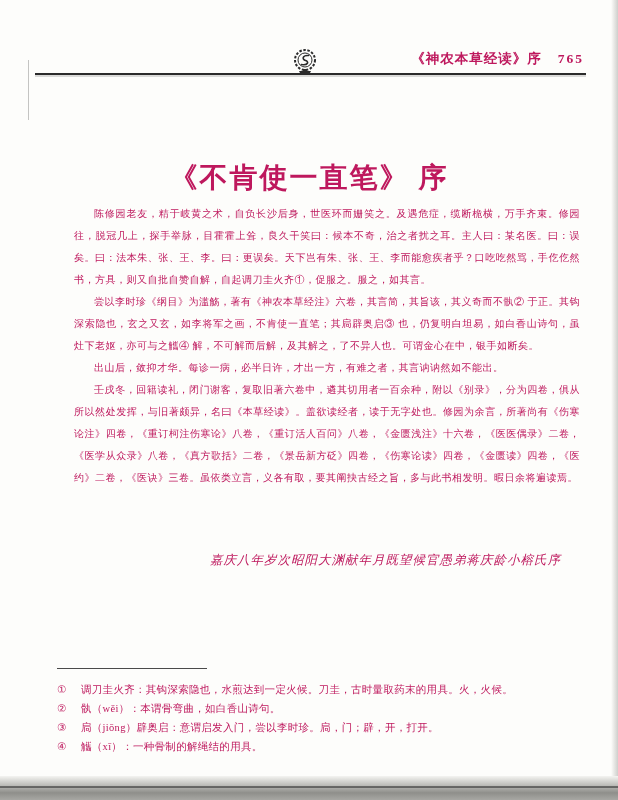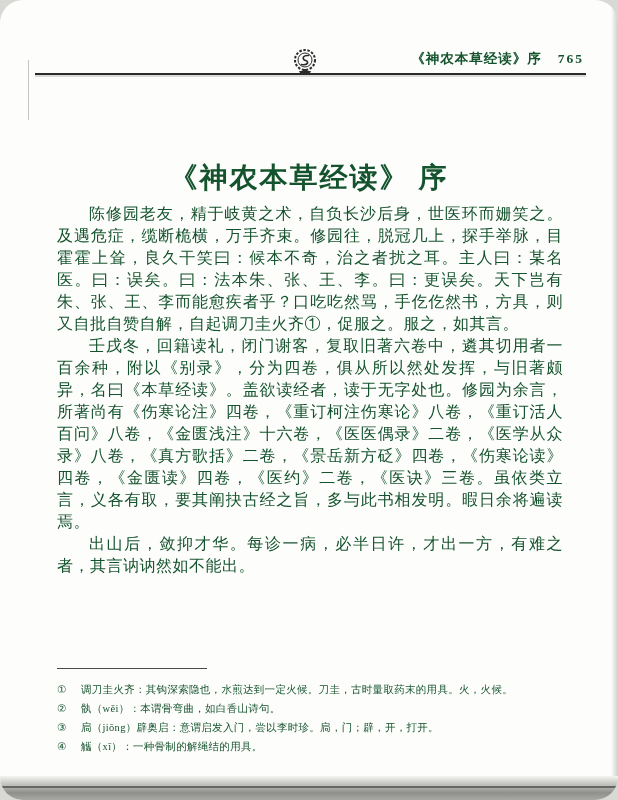--- a/index.html
+++ b/index.html
@@ -4,22 +4,21 @@
 <style>
   html, body { margin: 0; padding: 0; background: #d8d8d4; }
   .page {
     position: relative;
     width: 618px;
     height: 800px;
     margin: 0 auto;
     background: #fdfdfb;
     overflow: hidden;
     font-family: "Liberation Serif", serif;
-    color: #14532d;
-    border-radius: 23px;
+    color: #be185d;
   }
 
   
   .header-rule {
     position: absolute;
     top: 73px; left: 35px; right: 32px;
     height: 2px;
     background: #2b2b2b;
     box-shadow: 0 2px 0 rgba(60,60,60,.18);
   }
@@ -44,23 +43,23 @@
     top: 140px; left: 0; right: 0;
     text-align: center;
     font-size: 28px;
     font-weight: bold;
     letter-spacing: 2px;
   }
 
   
   .body-text {
     position: absolute;
-    top: 203px; left: 57px;
+    top: 203px; left: 74px;
     width: 506px;
-    font-size: 16px;
+    font-size: 10px;
     line-height: 22px;
     text-align: justify;
     letter-spacing: .5px;
   }
   .body-text p { margin: 0; text-indent: 2em; }
 
   .signature {
     position: absolute;
     top: 552px; left: 57px;
     width: 506px;
@@ -133,28 +132,30 @@
       <path d="M19.5 9.5 C13 9, 13 13.5, 16.5 14.5 C20 15.5, 19.5 19.5, 12.5 18.5" fill="none" stroke="#2b2b2b" stroke-width="1.6" stroke-linecap="round"></path>
       <path d="M10 25 L22 25 L20 29 L12 29 Z" fill="#2b2b2b"></path>
       <rect x="14" y="23" width="4" height="2" fill="#2b2b2b"></rect>
     </svg>
   </div>
 
   <div class="running-head">
     <span>《神农本草经读》序</span><span class="pageno">765</span>
   </div>
 
-  <h1 class="doc-title">《神农本草经读》 序</h1>
+  <h1 class="doc-title">《不肯使一直笔》 序</h1>
 
   <div class="body-text">
     <p>陈修园老友，精于岐黄之术，自负长沙后身，世医环而姗笑之。及遇危症，缆断桅横，万手齐束。修园往，脱冠几上，探手举脉，目霍霍上耸，良久干笑曰：候本不奇，治之者扰之耳。主人曰：某名医。曰：误矣。曰：法本朱、张、王、李。曰：更误矣。天下岂有朱、张、王、李而能愈疾者乎？口吃吃然骂，手仡仡然书，方具，则又自批自赞自解，自起调刀圭火齐①，促服之。服之，如其言。</p>
+    <p>尝以李时珍《纲目》为滥觞，著有《神农本草经注》六卷，其言简，其旨该，其义奇而不骫② 于正。其钩深索隐也，玄之又玄，如李将军之画，不肯使一直笔；其扃辟奥启③ 也，仍复明白坦易，如白香山诗句，虽灶下老妪，亦可与之觿④ 解，不可解而后解，及其解之，了不异人也。可谓金心在中，银手如断矣。</p>
+    <p>出山后，敛抑才华。每诊一病，必半日许，才出一方，有难之者，其言讷讷然如不能出。</p>
     <p>壬戌冬，回籍读礼，闭门谢客，复取旧著六卷中，遴其切用者一百余种，附以《别录》，分为四卷，俱从所以然处发挥，与旧著颇异，名曰《本草经读》。盖欲读经者，读于无字处也。修园为余言，所著尚有《伤寒论注》四卷，《重订柯注伤寒论》八卷，《重订活人百问》八卷，《金匮浅注》十六卷，《医医偶录》二卷，《医学从众录》八卷，《真方歌括》二卷，《景岳新方砭》四卷，《伤寒论读》四卷，《金匮读》四卷，《医约》二卷，《医诀》三卷。虽依类立言，义各有取，要其阐抉古经之旨，多与此书相发明。暇日余将遍读焉。</p>
-    <p>出山后，敛抑才华。每诊一病，必半日许，才出一方，有难之者，其言讷讷然如不能出。</p>
   </div>
 
+  <div class="signature">嘉庆八年岁次昭阳大渊献年月既望候官愚弟蒋庆龄小榕氏序</div>
 
   <div class="footnotes">
     <div class="fn-divider"></div>
 
     <div class="fn-row">
       <span class="fn-marker">①</span>
       <span class="fn-text">调刀圭火齐：其钩深索隐也，水煎达到一定火候。刀圭，古时量取药末的用具。火，火候。</span>
     </div>
     <div class="fn-row">
       <span class="fn-marker">②</span>

